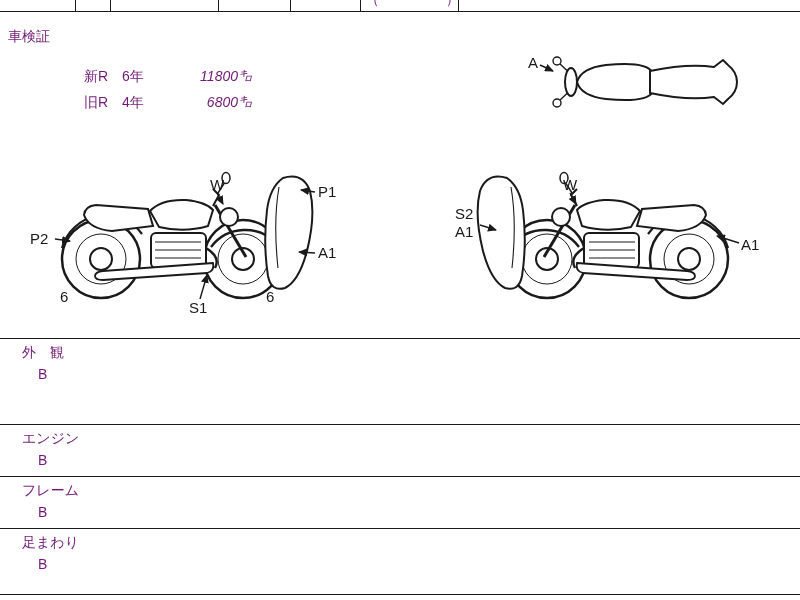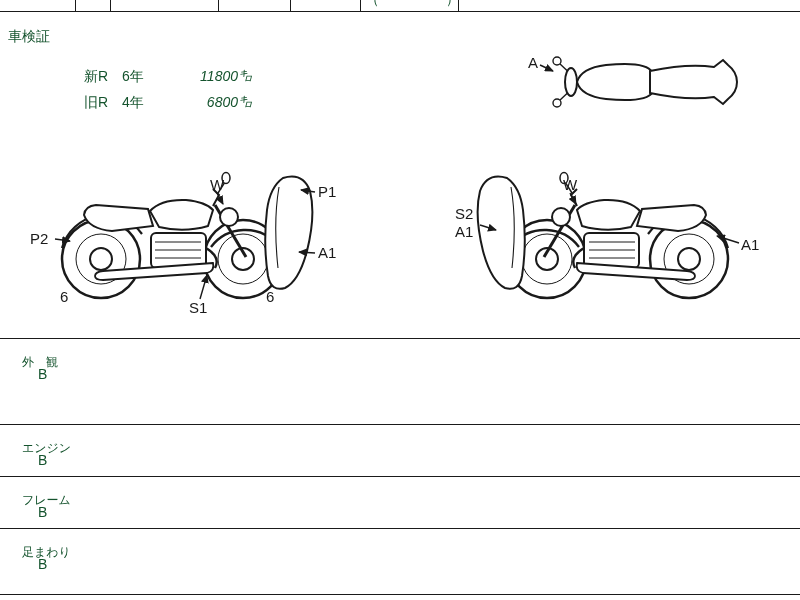--- a/index.html
+++ b/index.html
@@ -1,38 +1,38 @@
 <!DOCTYPE html>
 <html><head>
 <meta charset="utf-8">
 <style>
   * { margin:0; padding:0; box-sizing:border-box; }
   html,body { background:#fff; }
   #sheet {
     position:relative; width:800px; height:600px; background:#fff;
-    color:#14532d; font-family:"Liberation Sans","DejaVu Sans",sans-serif;
+    color:#701a75; font-family:"Liberation Sans","DejaVu Sans",sans-serif;
     overflow:hidden;
   }
   
   #topbar { position:absolute; top:0; left:0; width:800px; height:12px;
             border-bottom:1px solid #1a1a1a; overflow:hidden; }
   .vline { position:absolute; top:0; width:1px; height:12px; background:#1a1a1a; display:block; }
   .frag  { position:absolute; top:-9px; font-size:13px; }
   
   #shaken { position:absolute; top:28px; left:8px; display:flex; gap:34px; font-size:14px; }
   .sh-label { white-space:nowrap; }
   .sh-grid { display:grid; grid-template-columns:38px 46px 84px; row-gap:8px;margin-top:40px; }
   .dist { text-align:right;font-style:italic; }
   
   #diagram { position:absolute; top:0; left:0; pointer-events:none; }
   .lbl { font-size:15px; fill:#1a1a1a; font-family:inherit; }
   .arrow { stroke:#1a1a1a; stroke-width:1.4; }
   
   .sec-row { position:absolute; left:0; width:800px; border-top:1px solid #1a1a1a; }
-  .sec-name { position:absolute; left:22px; top:15px; font-size:12px; white-space:nowrap; }
+  .sec-name { position:absolute; left:22px; top:5px; font-size:14px; white-space:nowrap; }
   .sec-grade { position:absolute; left:38px; top:27px; font-size:14px; }
   .sec-comments { position:absolute; left:100px; top:6px; width:695px; font-size:13.5px; }
   .item { white-space:nowrap; margin-right:13px; }
   .bullet { font-size:9px; vertical-align:1px; margin-right:5px; }
   #bottomline { position:absolute; top:594px; left:0; width:800px; height:0; border-top:1px solid #1a1a1a; }
 </style>
 </head>
 <body>
 
 <div id="sheet">

